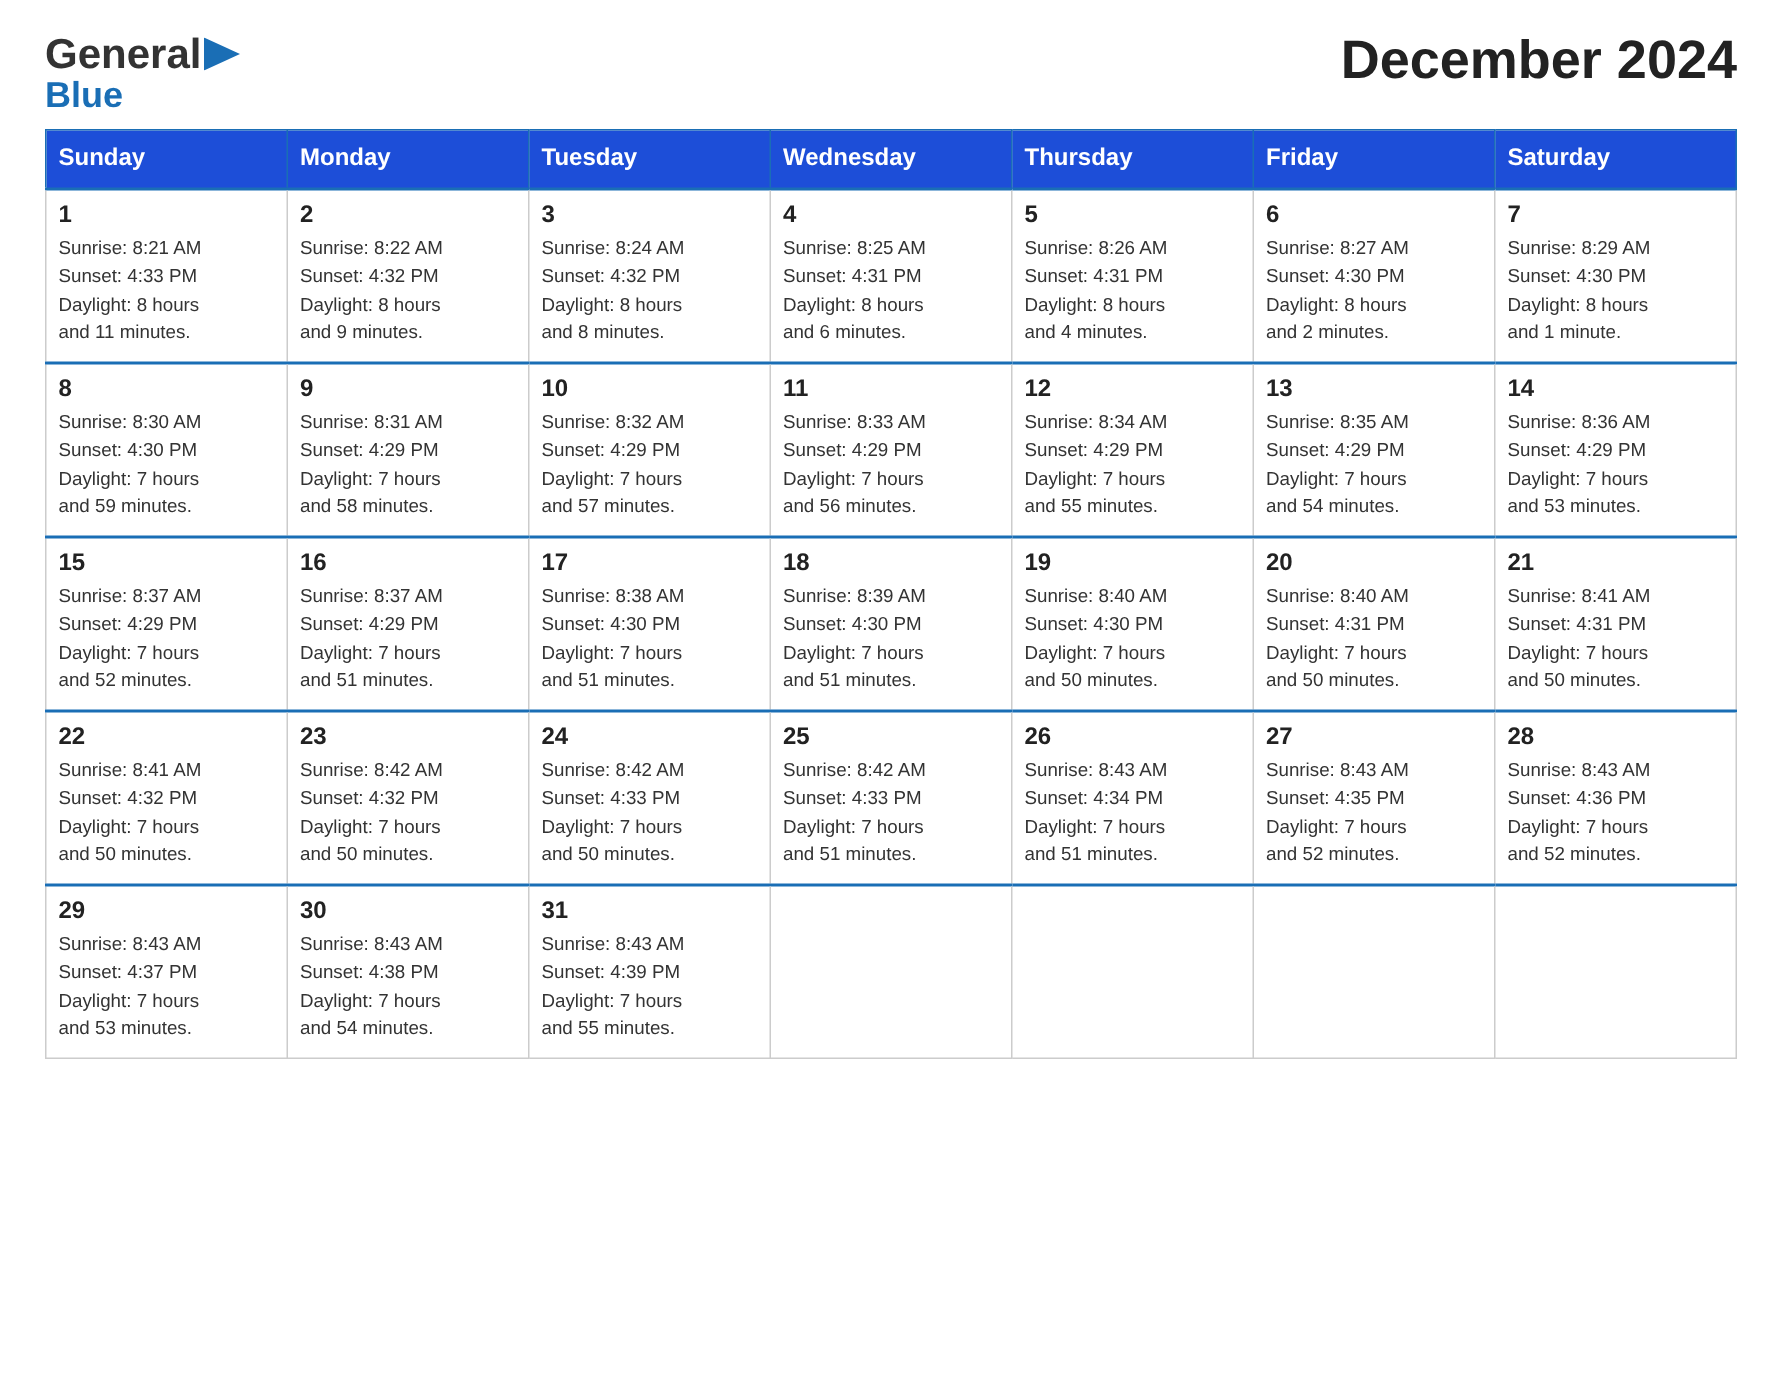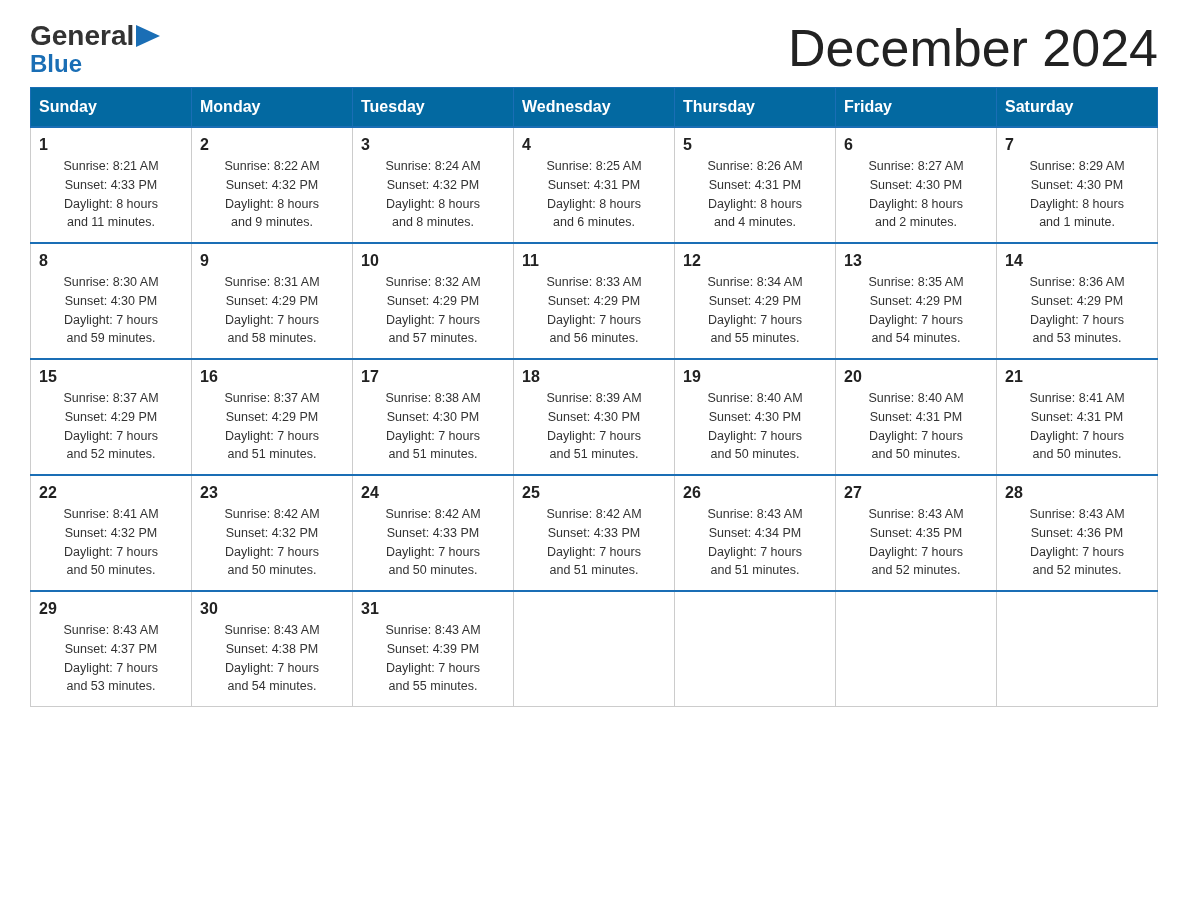--- a/index.html
+++ b/index.html
@@ -32,37 +32,37 @@
     .logo-line2 {
       font-size: 24px;
       font-weight: bold;
       color: #1a6eb5;
       line-height: 1;
     }
     .title-area {
       text-align: right;
     }
     .month-year {
-      font-size: 52px;
-      font-weight: normal;
+      font-size: 36px;
+      font-weight: bold;
       color: #222;
       line-height: 1.1;
     }
     .location {
       font-size: 20px;
       color: #555;
       margin-top: 4px;
     }
     .calendar-table {
       width: 100%;
       border-collapse: collapse;
       margin-top: 10px;
     }
     .calendar-table th {
-      background-color: #0369a1;
+      background-color: #1d4ed8;
       color: #fff;
       font-size: 16px;
       font-weight: bold;
       padding: 10px 8px;
       text-align: left;
       border: 1px solid #1a6eb5;
     }
     .calendar-table td {
       vertical-align: top;
       padding: 8px 8px 10px 8px;
@@ -82,21 +82,20 @@
       font-size: 16px;
       font-weight: bold;
       color: #222;
       display: block;
       margin-bottom: 3px;
     }
     .day-info {
       font-size: 12.5px;
       color: #333;
       line-height: 1.5;
-      text-align: center;
     }
     .empty-cell {
       background: #fff;
     }
   </style>
 </head>
 <body>
 
 <div class="header-area">
   <div class="logo-wrapper">

